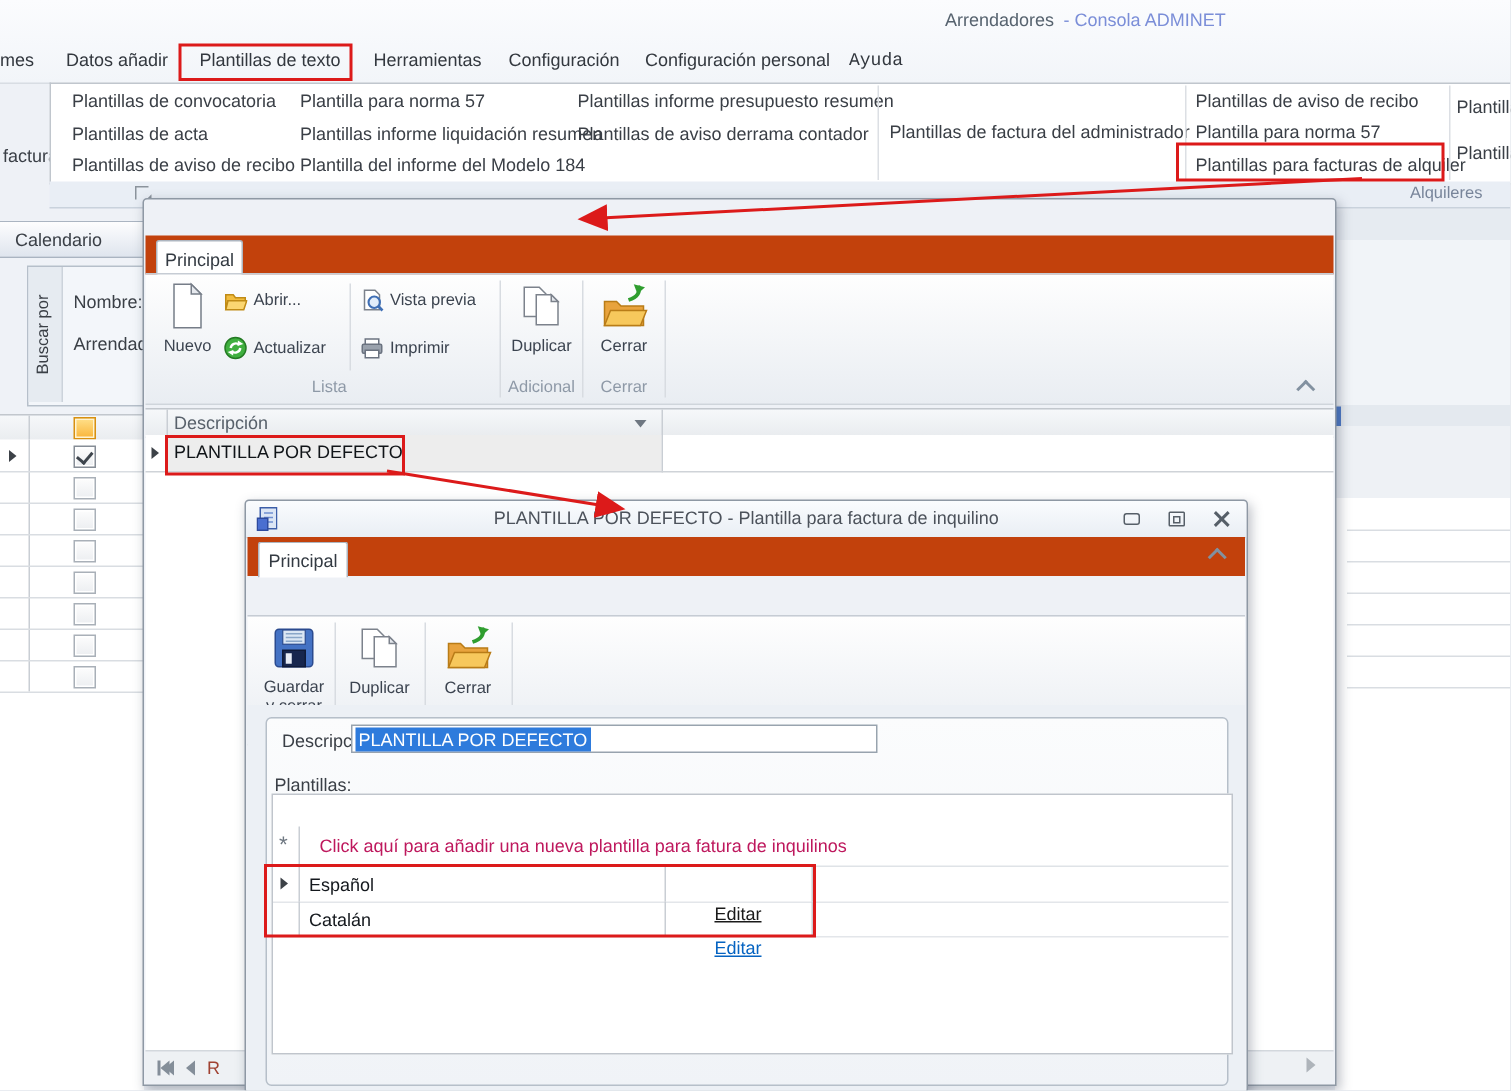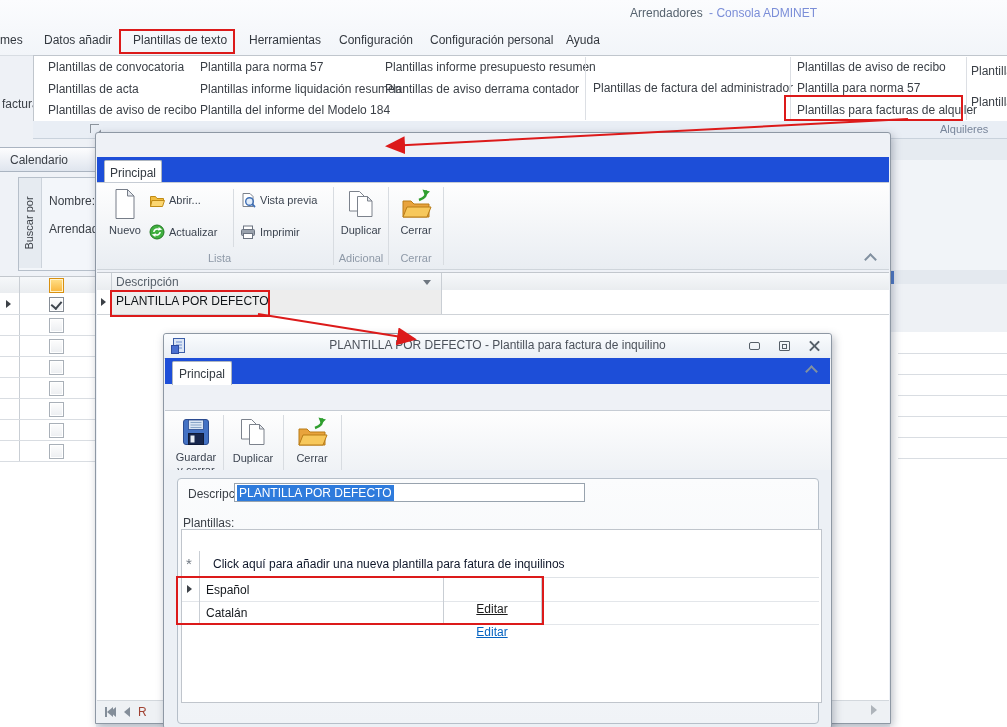--- a/index.html
+++ b/index.html
@@ -22,21 +22,21 @@
   .win{position:absolute;background:#eef1f6;border:1px solid #8e98a4;border-radius:3px 3px 0 0;box-shadow:2px 3px 8px rgba(60,70,90,.35);}
   .tbar{position:absolute;left:0;top:0;right:0;height:24px;background:linear-gradient(#fafcfe,#e9eef4);border-bottom:1px solid #d5dae1;border-radius:3px 3px 0 0;}
   .wtitle{font-size:12px;white-space:nowrap;}
   .wbtn{position:absolute;top:4px;width:22px;height:16px;display:flex;align-items:center;justify-content:center;}
   .gmin{width:9px;height:6px;border:1.5px solid #565f68;border-radius:2px;}
   .gmax{width:9px;height:8px;border:1.5px solid #565f68;border-radius:1px;display:flex;align-items:center;justify-content:center;}
   .gmax i{width:3px;height:3px;border:1px solid #565f68;display:block;}
   .gclose{position:relative;width:11px;height:11px;}
   .gclose:before,.gclose:after{content:"";position:absolute;left:-1px;top:4.5px;width:13px;height:2px;background:#565f68;}
   .gclose:before{transform:rotate(45deg);} .gclose:after{transform:rotate(-45deg);}
-  .tabstrip{position:absolute;left:1px;right:1px;height:26px;background:#1d4ed8;}
+  .tabstrip{position:absolute;left:1px;right:1px;height:26px;background:#c2410c;}
   .rtab{position:absolute;background:#fff;border:1px solid #aeb6c0;border-bottom:none;border-radius:2px 2px 0 0;
     font-size:12px;color:#333a42;display:flex;align-items:center;justify-content:center;}
   .ribbon{position:absolute;left:1px;right:1px;background:linear-gradient(#fefefe,#e9edf2);border-top:1px solid #c6ccd4;border-bottom:1px solid #cfd5db;}
   .biglbl{font-size:11px;color:#3c4450;text-align:center;line-height:13px;}
   .smallbtn{position:absolute;display:flex;align-items:center;font-size:11px;color:#3c4450;white-space:nowrap;}
   .smallbtn .svgicon{margin-right:4px;}
   .glbl{position:absolute;font-size:11px;color:#8e99a7;text-align:center;}
   .gsep{position:absolute;width:1px;background:#d8dce1;}
   .chev{position:absolute;width:7px;height:7px;border-top:2px solid #8291a0;border-right:2px solid #8291a0;transform:rotate(-45deg);}
   
@@ -53,21 +53,21 @@
   .chk.checked{border-color:#868d96;}
   .chk.checked:after{content:"";position:absolute;left:2.5px;top:1px;width:5px;height:8px;border-right:2px solid #3e454d;border-bottom:2px solid #3e454d;transform:rotate(40deg);}
   .chk.header{border-color:#d89010;background:linear-gradient(#ffe08a,#f9b53a);box-shadow:inset 0 0 0 1px #fff3cf;}
   .launcher{position:absolute;width:8px;height:8px;border-left:1px solid #8b939c;border-top:1px solid #8b939c;}
   .launcher:after{content:"";position:absolute;right:-2px;bottom:-2px;width:0;height:0;border-left:5px solid transparent;border-top:5px solid transparent;border-right:5px solid #8b939c;border-bottom:5px solid #8b939c;transform:scale(.55);transform-origin:bottom right;}
   
   .fldlabel{font-size:12px;color:#3a3f46;}
   .textbox{position:absolute;background:#fff;border:1px solid #98a3ae;display:flex;align-items:center;padding-left:2px;}
   .sel{background:#2e7bdc;color:#fff;font-size:12px;padding:1px 2px;white-space:nowrap;}
   .link{font-size:12px;text-decoration:underline;margin-top:19px;}
-  .hint{font-size:12px;color:#0f172a;white-space:nowrap;}
+  .hint{font-size:12px;color:#be185d;white-space:nowrap;}
   .navtri{width:0;height:0;border-top:5px solid transparent;border-bottom:5px solid transparent;border-right:6px solid #848e99;}
   .navbar1{display:flex;align-items:center;gap:8px;}
   svg.ovl{pointer-events:none;}
   .rbox{fill:none;stroke:#dc1a1a;stroke-width:2px;}
   .rline{stroke:#dc1a1a;stroke-width:2px;}
 </style>
 </head>
 <body>
 
 <div id="screen">
@@ -76,21 +76,21 @@
   <div class="a apptitle nw" style="left:630px;top:6px;">
     <span>Arrendadores</span>
     <span class="accent" style="margin-left:3px;">- Consola ADMINET</span>
   </div>
   <span class="a mi" style="left:0px;">mes</span>
   <span class="a mi" style="left:44px;">Datos añadir</span>
   <span class="a mi" style="left:133px;">Plantillas de texto</span>
   <span class="a mi" style="left:249px;">Herramientas</span>
   <span class="a mi" style="left:339px;">Configuración</span>
   <span class="a mi" style="left:430px;">Configuración personal</span>
-  <span class="a mi" style="left:566px;">Ayuda</span>
+  <span class="a mi" style="left:566px;font-family:Liberation Mono, monospace;">Ayuda</span>
 
   <div class="a popup"></div>
   <div class="a popstrip"></div>
   <span class="a ddi" style="left:2px;top:97px;z-index:3;">factura</span>
   <span class="a launcher" style="left:90px;top:124px;z-index:11;"></span>
 
   <span class="a ddi" style="left:48px;top:60px;">Plantillas de convocatoria</span>
   <span class="a ddi" style="left:48px;top:82px;">Plantillas de acta</span>
   <span class="a ddi" style="left:48px;top:103px;">Plantillas de aviso de recibo</span>
 

